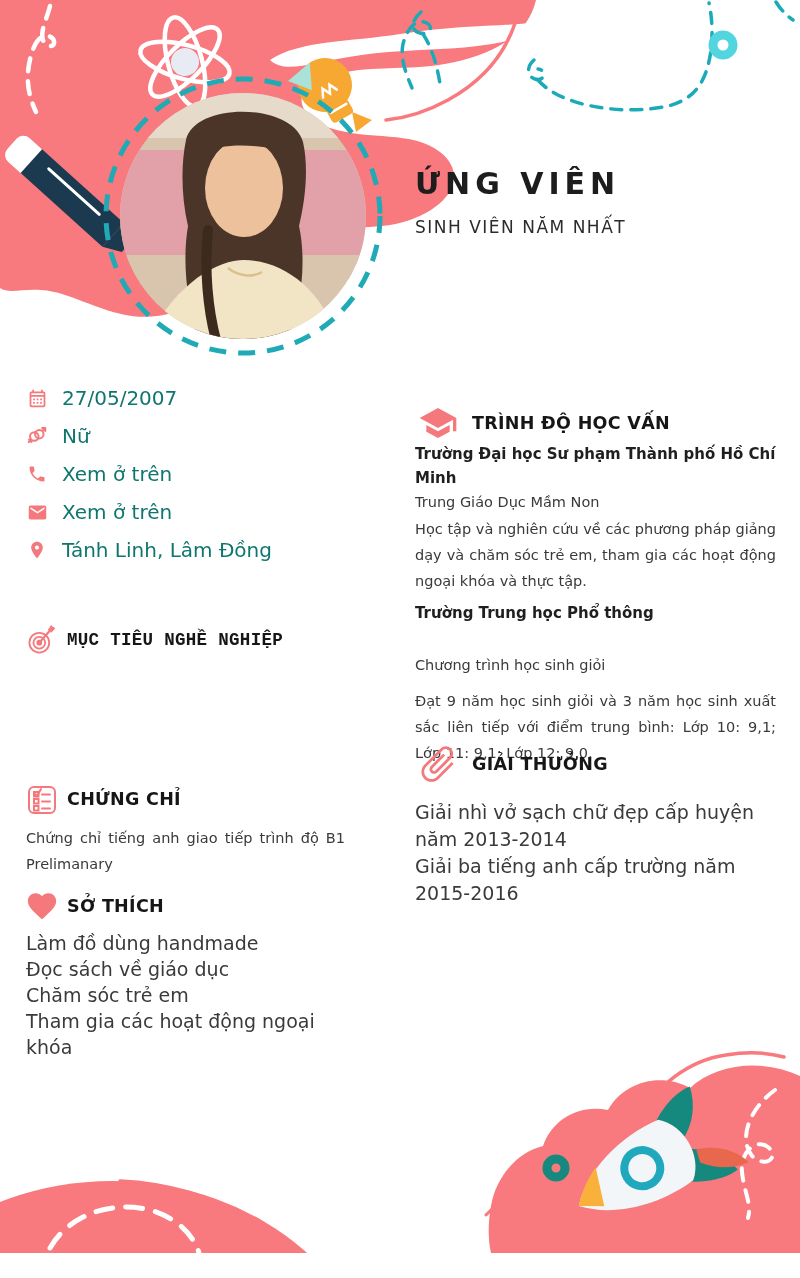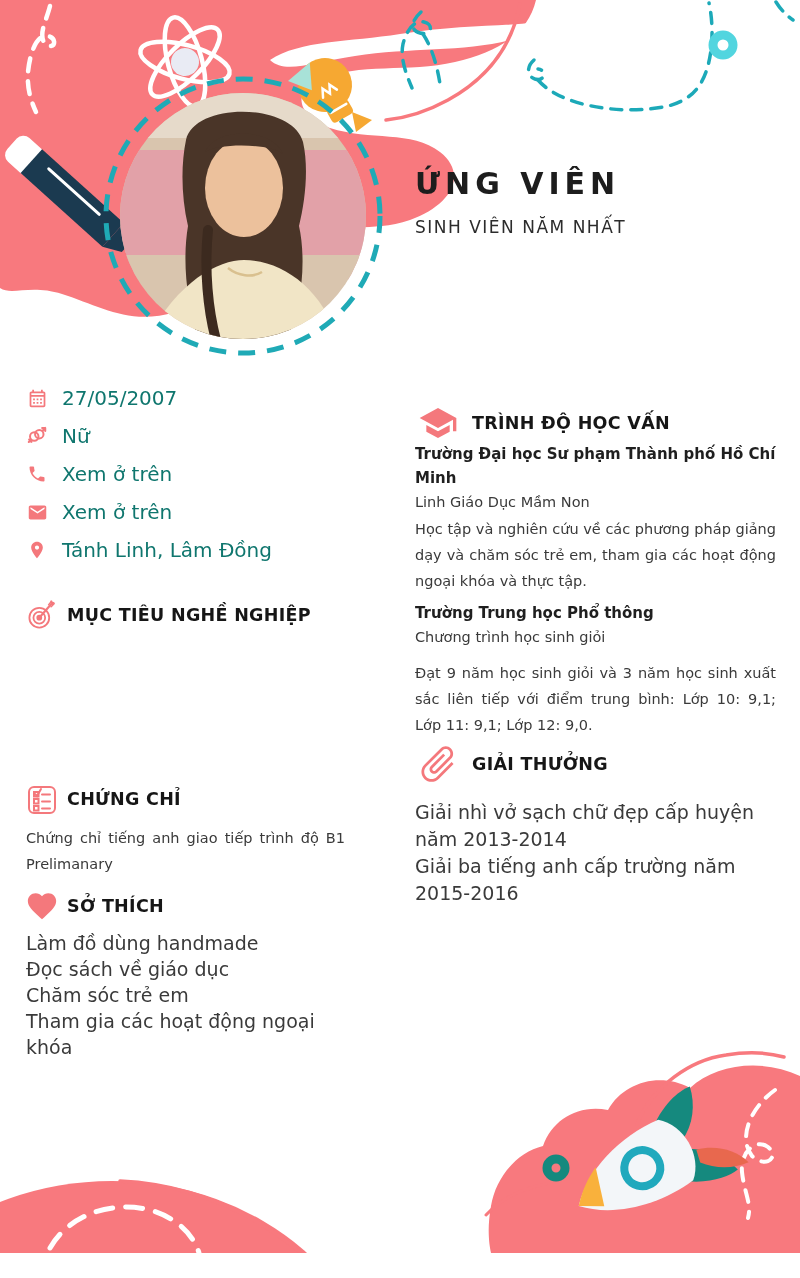--- a/index.html
+++ b/index.html
@@ -182,21 +182,21 @@
     <div class="info-row">
       <span class="info-icon">
         <svg width="20" height="20" viewBox="0 0 24 24" fill="#F4787C">
             <path d="M12 2C8.13 2 5 5.13 5 8.95c0 5.25 7 13.05 7 13.05s7-7.8 7-13.05C19 5.13 15.87 2 12 2zm0 9.5c-1.38 0-2.5-1.12-2.5-2.5s1.12-2.5 2.5-2.5 2.5 1.12 2.5 2.5-1.12 2.5-2.5 2.5z"></path>
           </svg>
       </span>
       <span class="val">Tánh Linh, Lâm Đồng</span>
     </div>
   </div>
 
-  <div class="sec-head layer" style="left:24px;top:597px;">
+  <div class="sec-head layer" style="left:24px;top:622px;font-family:Liberation Mono, monospace;">
     <span class="sic">
       <svg width="38" height="38" viewBox="0 0 40 40" fill="none" stroke="#F4787C" stroke-width="2">
         <circle cx="17" cy="23" r="11"></circle>
           <circle cx="17" cy="23" r="6.5"></circle>
           <circle cx="17" cy="23" r="2.2" fill="#F4787C"></circle>
         <path d="M17 23 L31 7" stroke-width="2.4"></path>
         <path d="M29 4 L34 6 L31.5 10.5" fill="#F4787C" stroke="none"></path>
         <path d="M27 9 l4 -5 M29.5 11.5 l4.5 -4.5" stroke-width="1.6"></path>
       </svg>
     </span>
@@ -237,27 +237,27 @@
     <span class="sic">
       <svg width="52" height="40" viewBox="0 0 24 24" fill="#F4787C">
           <path d="M5 13.18v4L12 21l7-3.82v-4L12 17l-7-3.82zM12 3 1 9l11 6 9-4.91V17h2V9L12 3z"></path>
         </svg>
     </span>
     <span class="sec-title">TRÌNH ĐỘ HỌC VẤN</span>
   </div>
 
   <div class="rcol layer" style="top:442px;">
     <div class="entry-title">Trường Đại học Sư phạm Thành phố Hồ Chí Minh</div>
-    <div class="body-text" style="line-height:25px;">Linh Giáo Dục Mầm Non</div>
+    <div class="body-text" style="line-height:25px;">Trung Giáo Dục Mầm Non</div>
     <div class="body-text justify" style="margin-top:1px;">Học tập và nghiên cứu về các phương pháp giảng dạy và chăm sóc trẻ em, tham gia các hoạt động ngoại khóa và thực tập.</div>
   </div>
 
   <div class="rcol layer" style="top:601px;">
     <div class="entry-title">Trường Trung học Phổ thông</div>
-    <div class="body-text" style="line-height:25px;">Chương trình học sinh giỏi</div>
+    <div class="body-text" style="line-height:25px;margin-top:28px;">Chương trình học sinh giỏi</div>
     <div class="body-text justify" style="margin-top:10px;">Đạt 9 năm học sinh giỏi và 3 năm học sinh xuất sắc liên tiếp với điểm trung bình: Lớp 10: 9,1; Lớp 11: 9,1; Lớp 12: 9,0.</div>
   </div>
 
   <div class="sec-head right layer" style="left:411px;top:746px;">
     <span class="sic">
       <svg width="44" height="44" viewBox="0 0 24 24" fill="#F4787C" transform="rotate(45)">
           <path d="M16.5 6v11.5c0 2.21-1.79 4-4 4s-4-1.79-4-4V5c0-1.38 1.12-2.5 2.5-2.5s2.5 1.12 2.5 2.5v10.5c0 .55-.45 1-1 1s-1-.45-1-1V6H10v9.5c0 1.38 1.12 2.5 2.5 2.5s2.5-1.12 2.5-2.5V5c0-2.21-1.79-4-4-4S7 2.79 7 5v12.5c0 3.04 2.46 5.5 5.5 5.5s5.5-2.46 5.5-5.5V6h-1.5z"></path>
         </svg>
     </span>
     <span class="sec-title">GIẢI THƯỞNG</span>

